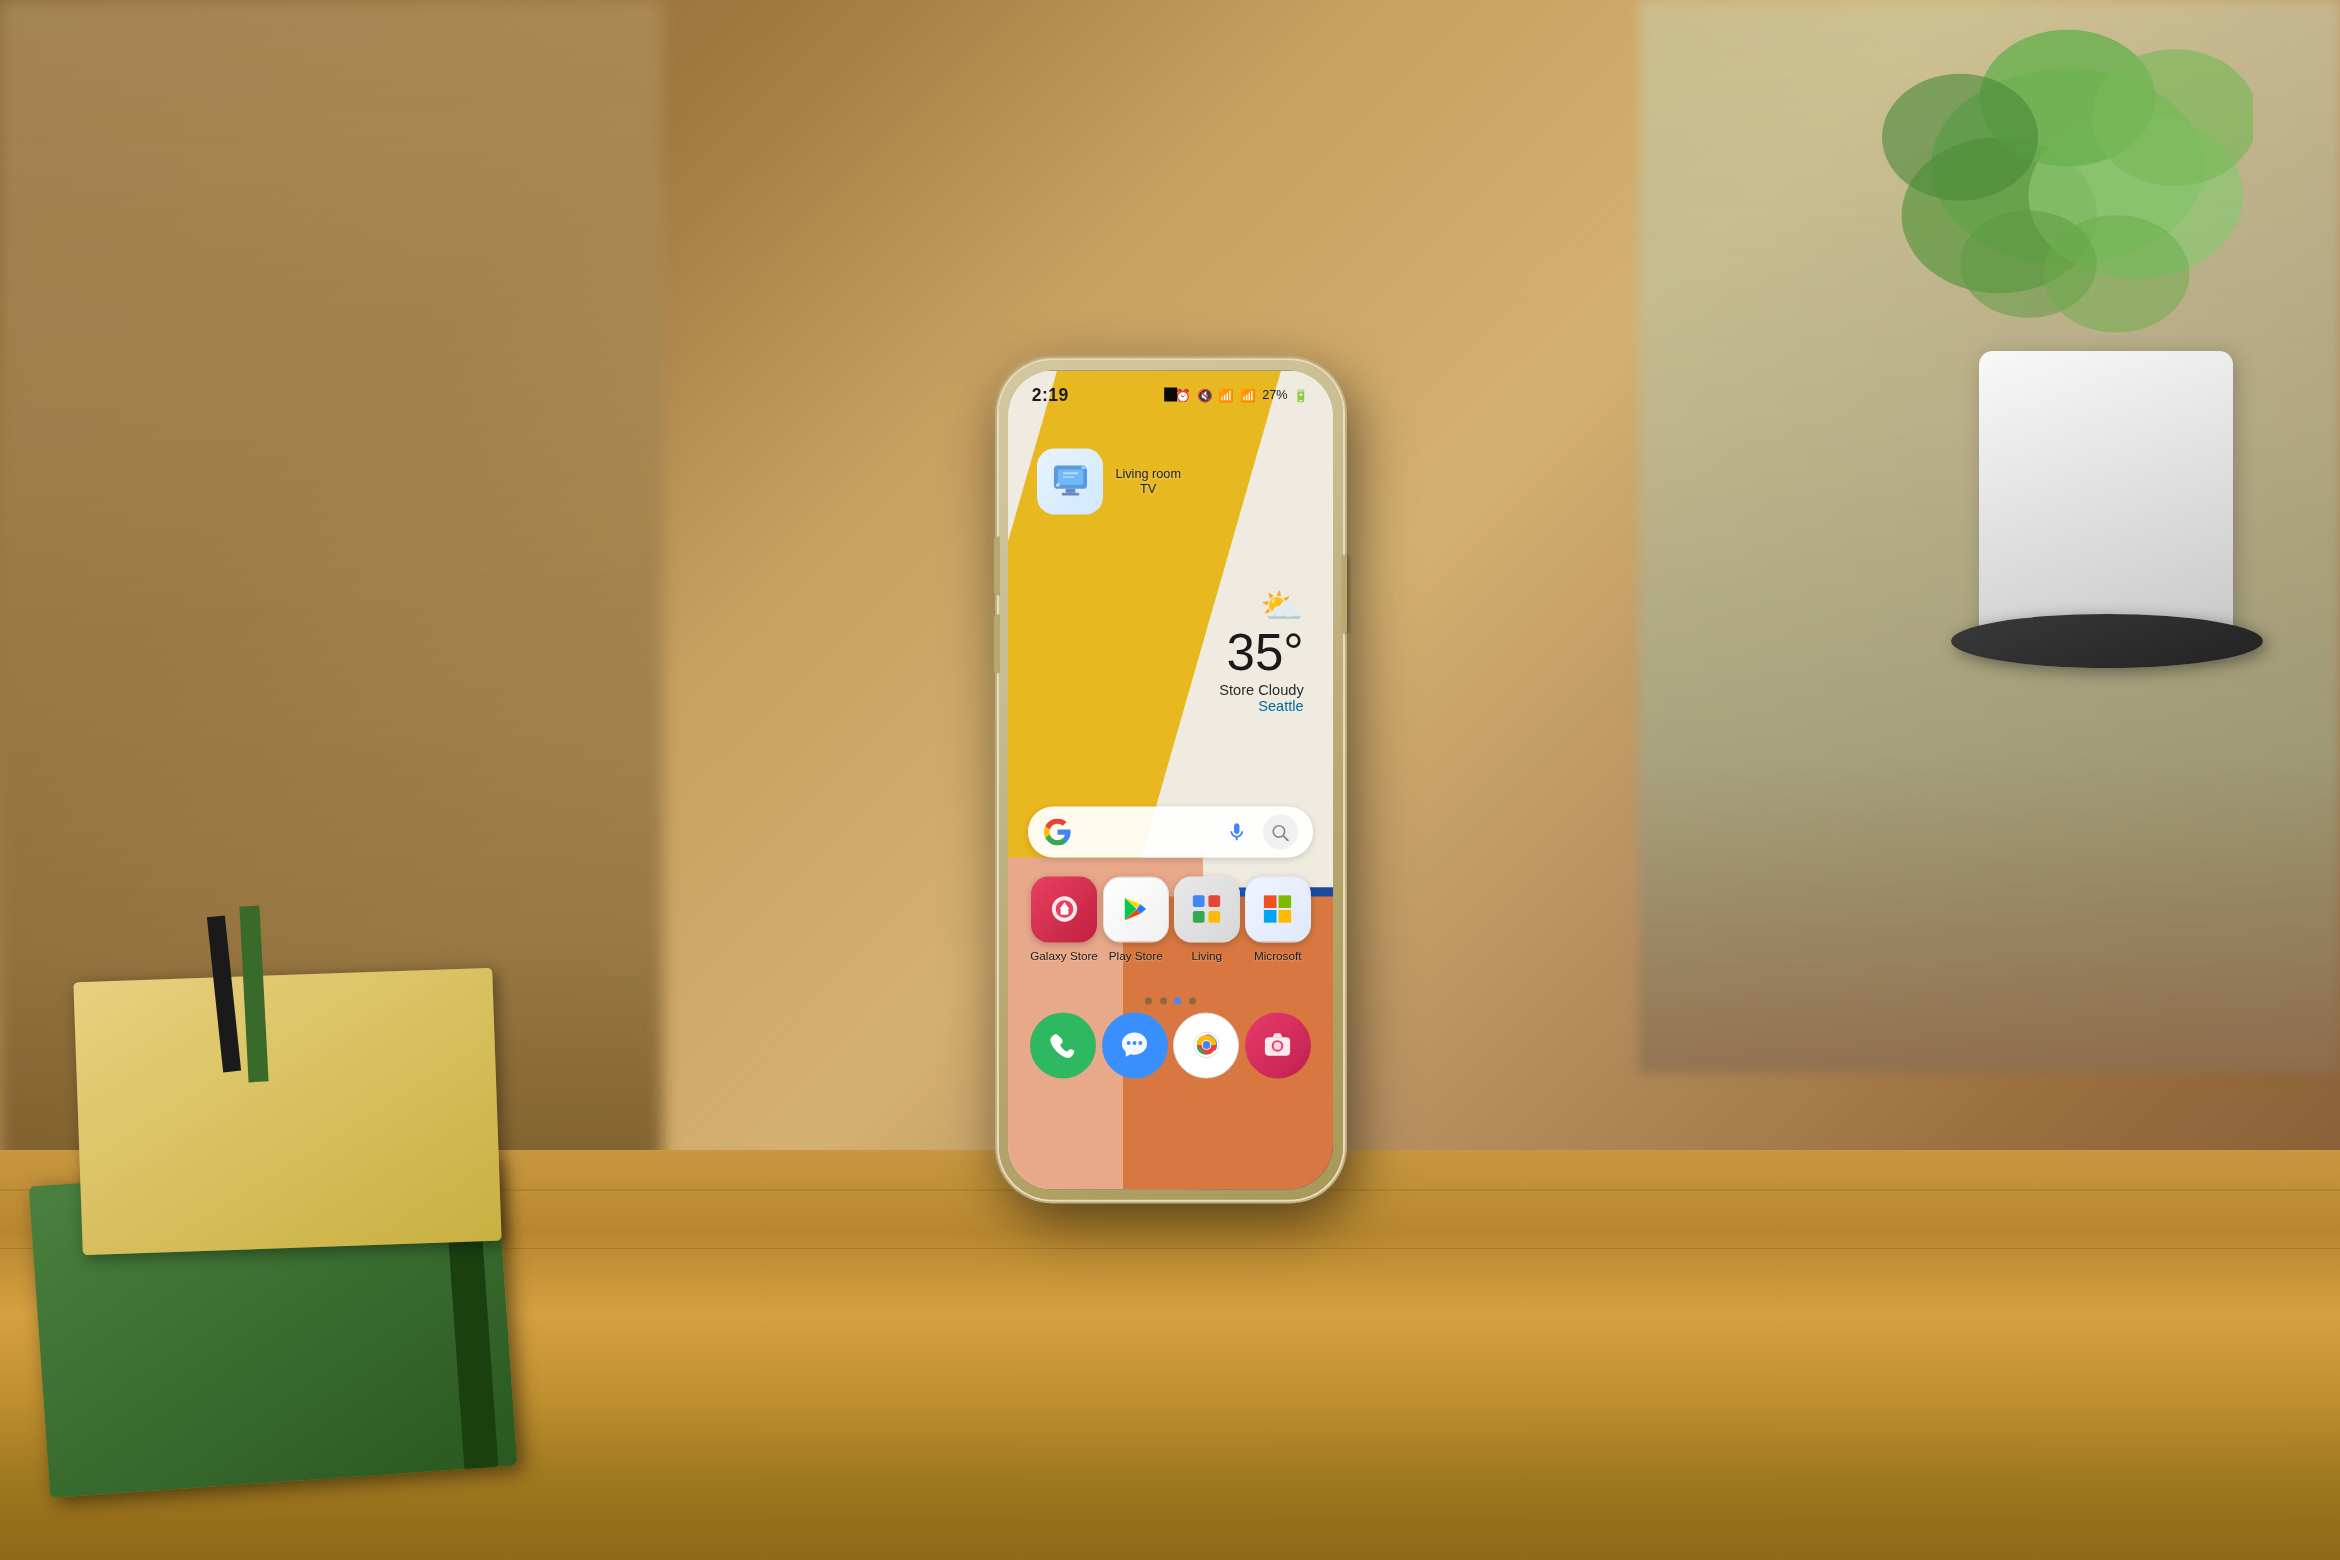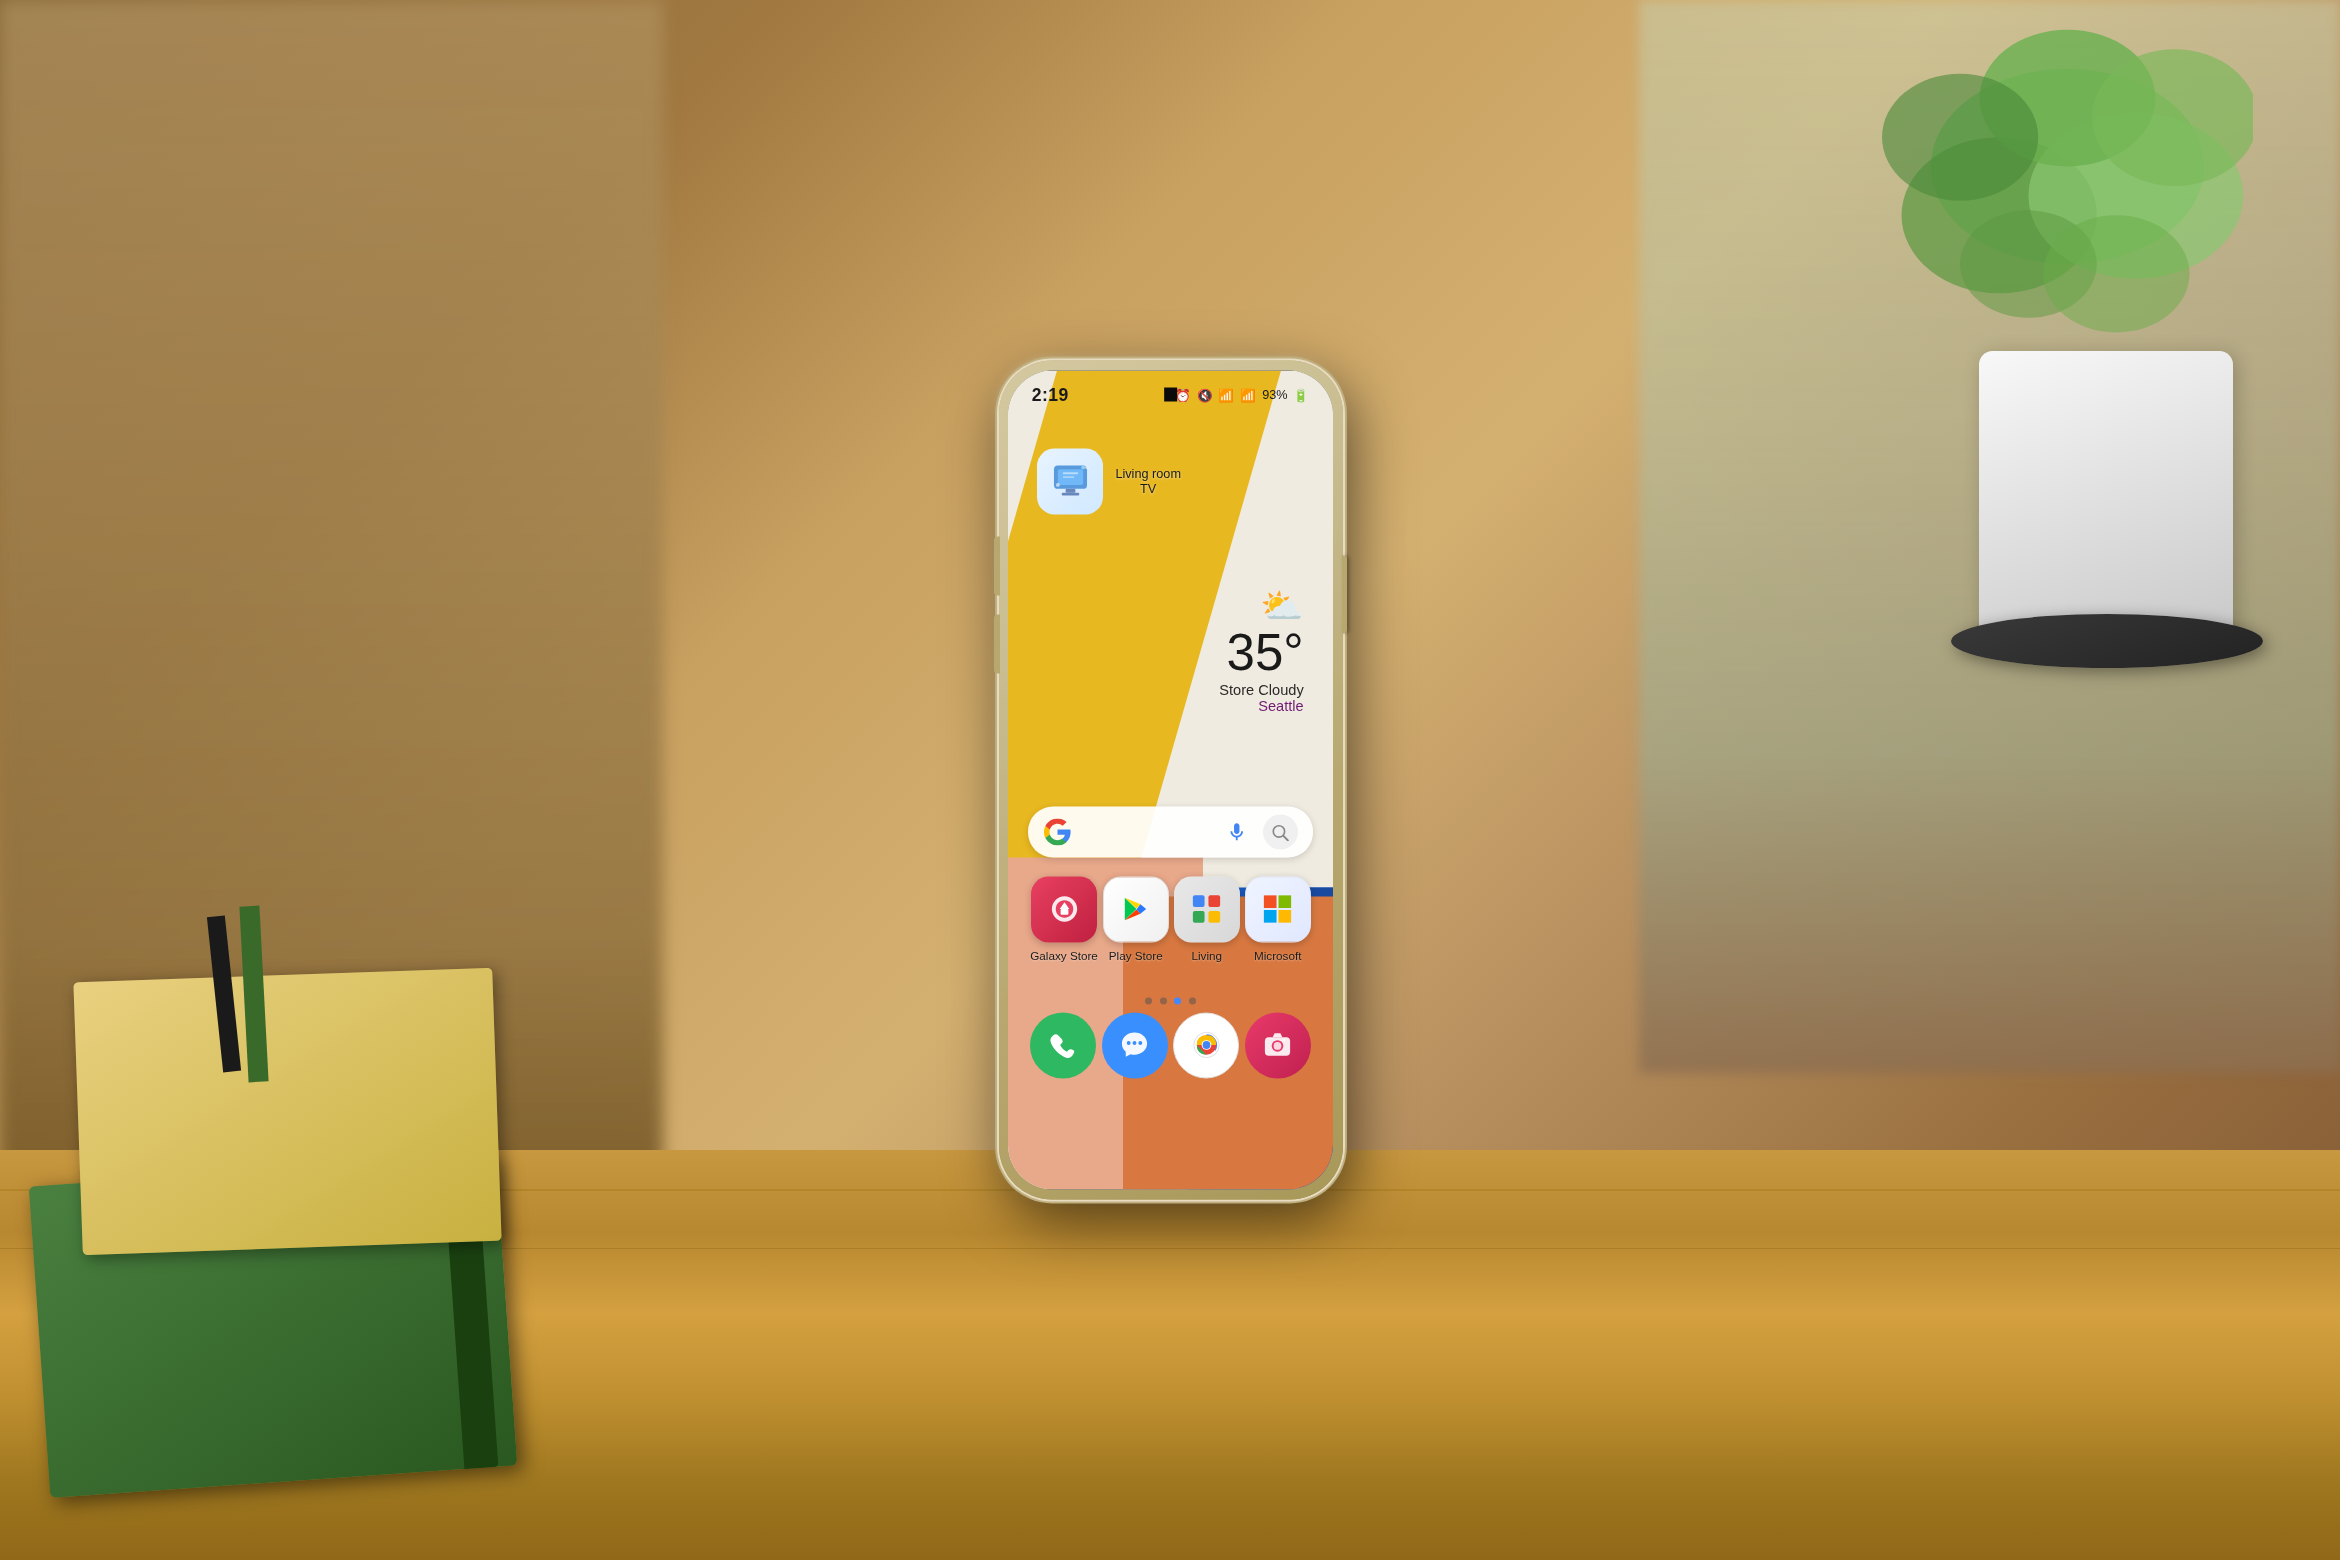--- a/index.html
+++ b/index.html
@@ -151,21 +151,21 @@
     }
 
     .weather-desc {
       font-size: 14.6px;
       color: #2a2a2a;
       margin-top: 3.9px;
     }
 
     .weather-city {
       font-size: 14.6px;
-      color: #701a75;
+      color: #0369a1;
     }
 
     
     .search-bar {
       position: absolute;
       bottom: 332px;
       left: 19.5px;
       right: 19.5px;
       height: 51px;
       background: rgba(255,255,255,0.92);
@@ -385,21 +385,21 @@
         </div>
 
         <div class="status-bar">
           <span class="status-time">2:19</span>
           <div style="position:absolute; left:50%; transform:translateX(-50%); width:13.7px; height:13.7px; background:#0a0a0a; border-radius:50;"></div>
           <div class="status-icons">
             <span style="font-size:12.7px;">⏰</span>
             <span style="font-size:12.7px;">🔇</span>
             <span style="font-size:12.7px;">📶</span>
             <span style="font-size:12.7px;">📶</span>
-            <span style="font-size:12.7px; font-weight:500;">93%</span>
+            <span style="font-size:12.7px; font-weight:500;">27%</span>
             <span style="font-size:12.7px;">🔋</span>
           </div>
         </div>
 
         <div class="app-icon-top">
           <div class="app-icon-img tv-icon">
             <svg width="41" height="35" viewBox="0 0 42 36">
               <rect x="4" y="2" width="34" height="24" rx="4" fill="#4a90d9" opacity="0.9"></rect>
               <rect x="8" y="6" width="26" height="16" rx="2" fill="#70b8f8"></rect>
               <rect x="16" y="26" width="10" height="4" rx="1" fill="#6888bb"></rect>

